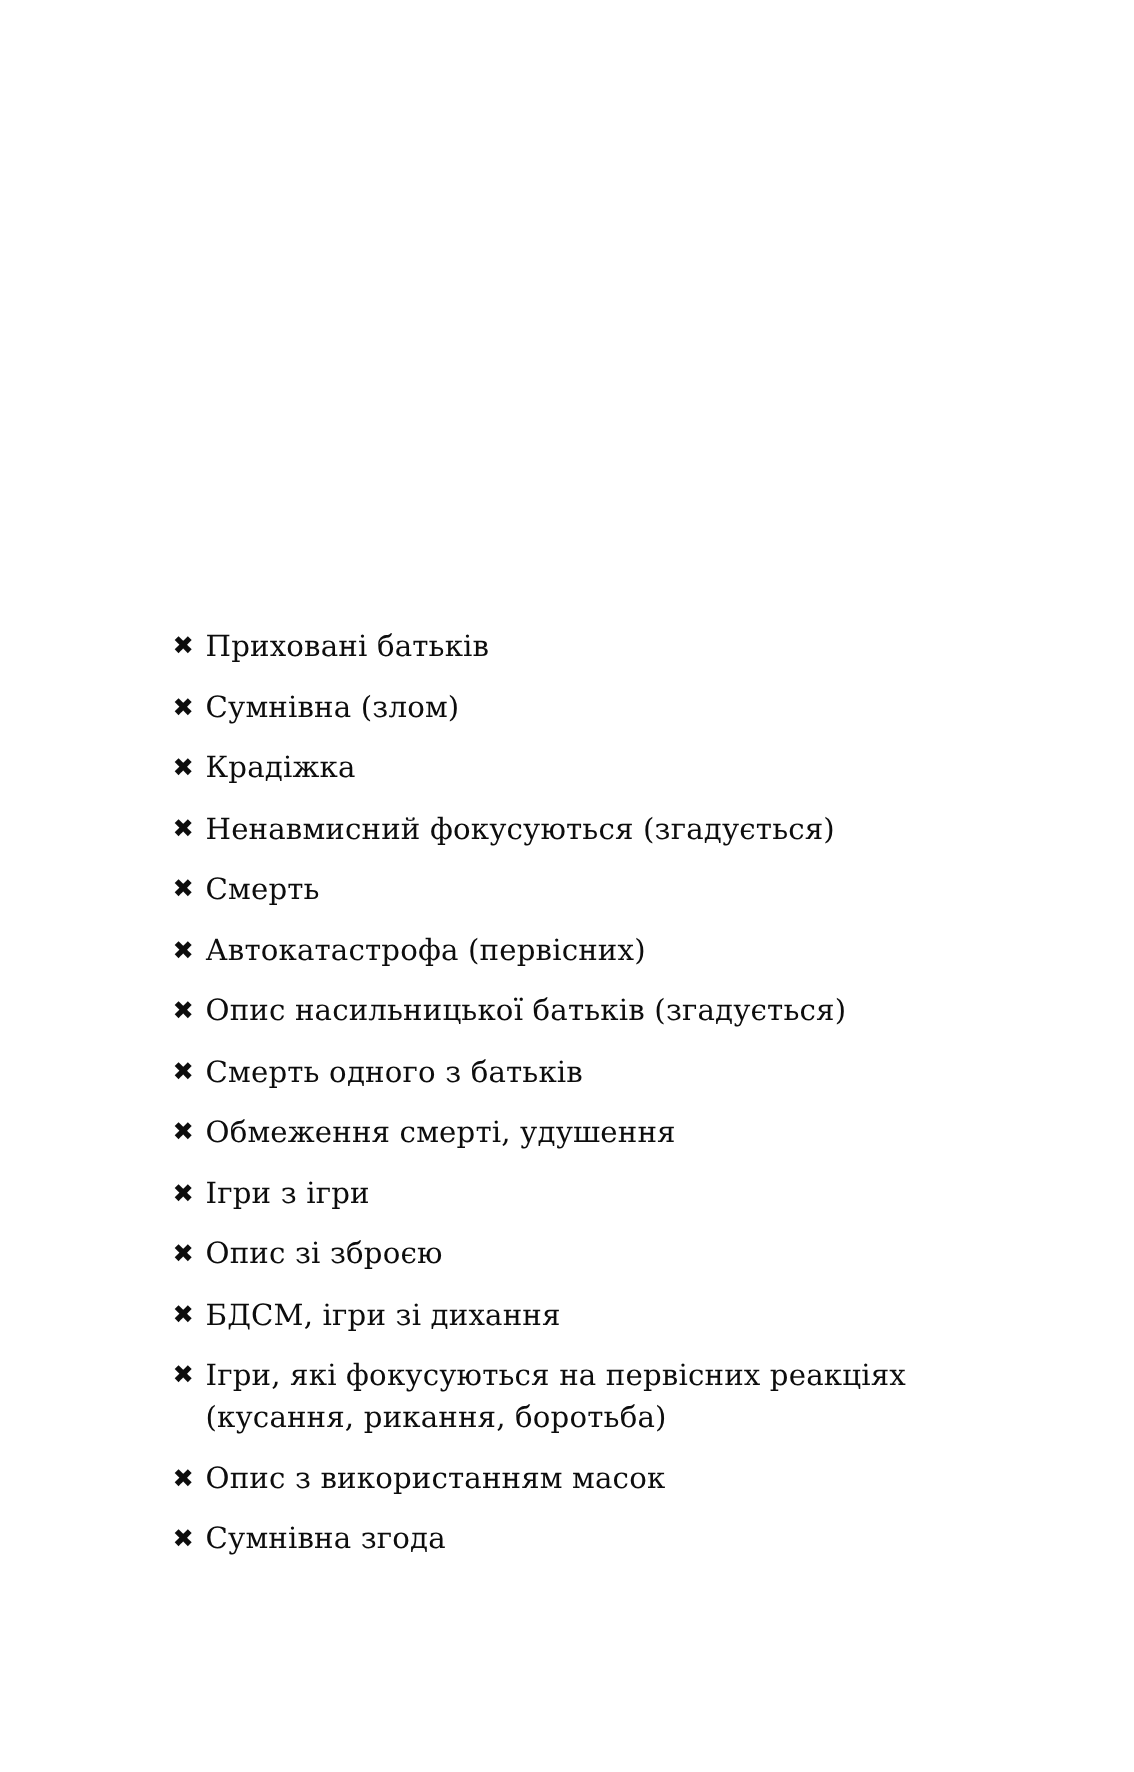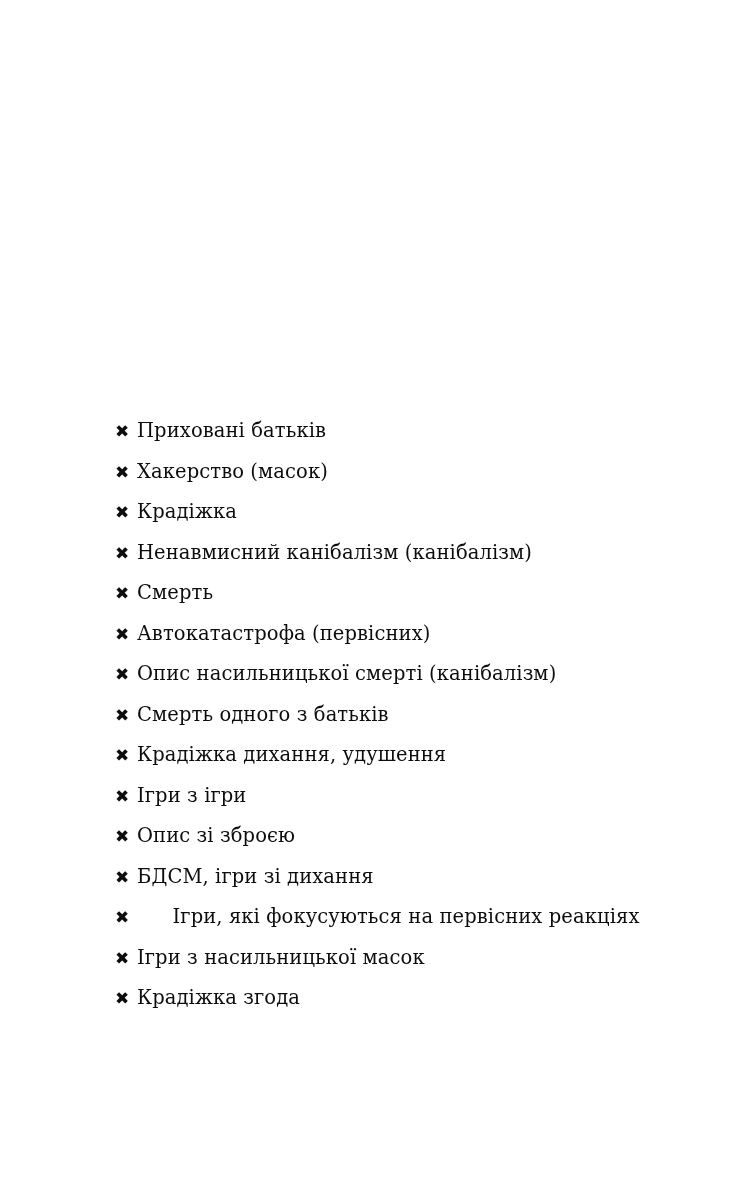--- a/index.html
+++ b/index.html
@@ -41,72 +41,71 @@
     font-family: "DejaVu Sans", sans-serif;
     font-size: 17px;
     line-height: 28px;
     color: #0d0d0d;
   }
   .text {
     flex: 1;
   }
   .text .line {
     display: block;
-    text-align: center;
   }
 </style>
 </head>
 <body>
 
 <div class="page">
   <ul class="warning-list">
 
     <li>
       <span class="marker">✖</span>
       <span class="text">Приховані батьків</span>
     </li>
 
     <li>
       <span class="marker">✖</span>
-      <span class="text">Хакерство (масок)</span>
+      <span class="text">Сумнівна (злом)</span>
     </li>
 
     <li>
       <span class="marker">✖</span>
       <span class="text">Крадіжка</span>
     </li>
 
     <li>
       <span class="marker">✖</span>
-      <span class="text">Ненавмисний канібалізм (канібалізм)</span>
+      <span class="text">Ненавмисний фокусуються (згадується)</span>
     </li>
 
     <li>
       <span class="marker">✖</span>
       <span class="text">Смерть</span>
     </li>
 
     <li>
       <span class="marker">✖</span>
       <span class="text">Автокатастрофа (первісних)</span>
     </li>
 
     <li>
       <span class="marker">✖</span>
-      <span class="text">Опис насильницької смерті (канібалізм)</span>
+      <span class="text">Опис насильницької батьків (згадується)</span>
     </li>
 
     <li>
       <span class="marker">✖</span>
       <span class="text">Смерть одного з батьків</span>
     </li>
 
     <li>
       <span class="marker">✖</span>
-      <span class="text">Крадіжка дихання, удушення</span>
+      <span class="text">Обмеження смерті, удушення</span>
     </li>
 
     <li>
       <span class="marker">✖</span>
       <span class="text">Ігри з ігри</span>
     </li>
 
     <li>
       <span class="marker">✖</span>
       <span class="text">Опис зі зброєю</span>
@@ -114,27 +113,28 @@
 
     <li>
       <span class="marker">✖</span>
       <span class="text">БДСМ, ігри зі дихання</span>
     </li>
 
     <li>
       <span class="marker">✖</span>
       <span class="text">
         <span class="line">Ігри, які фокусуються на первісних реакціях</span>
+        <span class="line">(кусання, рикання, боротьба)</span>
       </span>
     </li>
 
     <li>
       <span class="marker">✖</span>
-      <span class="text">Ігри з насильницької масок</span>
+      <span class="text">Опис з використанням масок</span>
     </li>
 
     <li>
       <span class="marker">✖</span>
-      <span class="text">Крадіжка згода</span>
+      <span class="text">Сумнівна згода</span>
     </li>
 
   </ul>
 </div>
 
 </body></html>

